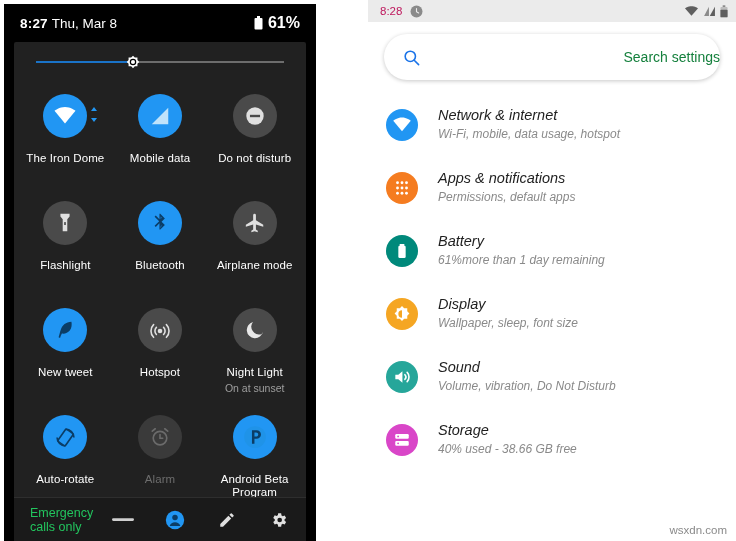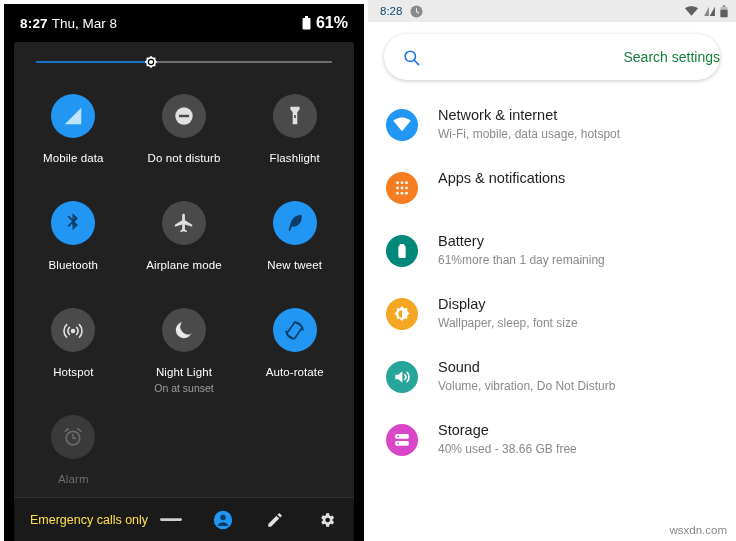--- a/index.html
+++ b/index.html
@@ -12,21 +12,21 @@
   .screens { display: flex; width: 736px; height: 541px; }
 
   
   .qs-screen {
     width: 368px; height: 541px;
     background: #ffffff;
     position: relative;
     padding: 4px 4px 0 4px;
   }
   .qs-frame {
-    width: 360px; height: 537px;
+    width: 312px; height: 537px;
     background: #000000;
     position: relative;
     overflow: hidden;
   }
   .qs-statusbar {
     height: 38px;
     background: #000000;
     display: flex; align-items: center;
     padding: 0 16px;
     color: #ffffff;
@@ -89,33 +89,33 @@
     position: absolute; right: -10px; top: 13px;
     display: flex; flex-direction: column; align-items: center; gap: 1px;
   }
   .qs-footer {
     position: absolute; left: 0; right: 0; bottom: 0; height: 44px;
     background: #1a1a1a;
     border-top: 1px solid #2e2e2e;
     display: flex; align-items: center;
     padding: 0 16px;
   }
-  .qs-carrier { font-size: 12.5px; color: #fde047; }
+  .qs-carrier { font-size: 12.5px; color: #22c55e; }
   .qs-footer-icons { margin-left: auto; display: flex; align-items: center; gap: 30px; }
   .footer-icon { width: 22px; height: 22px; display: flex; align-items: center; justify-content: center; }
 
   
   .set-screen {
     width: 368px; height: 541px;
     background: #ffffff; position: relative; overflow: hidden;
   }
   .set-statusbar {
     height: 22px; background: #ebebeb;
     display: flex; align-items: center; padding: 0 8px 0 12px;
-    color: #0c4a6e;
+    color: #be185d;
   }
   .set-sb-time { font-size: 11.5px; }
   .set-sb-icon { margin-left: 8px; display: flex; align-items: center; }
   .set-sb-right { margin-left: auto; display: flex; align-items: center; gap: 4px; }
 
   .search-wrap { padding: 12px 16px 10px 16px; }
   .search-bar {
     height: 46px; background: #ffffff; border-radius: 23px;
     box-shadow: 0 1px 4px rgba(0,0,0,.22);
     display: flex; align-items: center; padding: 0 18px;
@@ -131,21 +131,21 @@
     display: flex; align-items: flex-start;
     padding: 10px 16px 10px 18px;
     min-height: 63px;
   }
   .set-icon {
     width: 32px; height: 32px; border-radius: 50%;
     flex: 0 0 32px;
     display: flex; align-items: center; justify-content: center;
     margin-top: 3px;
   }
-  .set-text { margin-left: 20px; }
+  .set-text { margin-left: 20px; font-style: italic; }
   .set-title { font-size: 14.5px; color: #1f1f1f; line-height: 1.25; }
   .set-sub { font-size: 12px; color: #8a8a8a; margin-top: 3px; line-height: 1.3; }
 
   .watermark {
     position: absolute; right: 9px; bottom: 5px;
     font-size: 11.5px; color: #8a8a8a;
   }
 </style>
 </head>
 <body>
@@ -177,20 +177,38 @@
                 <path fill="#ffffff" d="M12 1.5l2.3 2.3h3.3v3.3l2.3 2.3-2.3 2.3v3.3h-3.3L12 17.3 9.7 15h-3.3v-3.3L4.1 9.4l2.3-2.3V3.8h3.3z" transform="translate(0,2.5)"></path>
                 <circle cx="12" cy="12" r="4.1" fill="#000000"></circle>
                 <circle cx="12" cy="12" r="2.6" fill="#ffffff"></circle>
               </svg>
             </div>
           </div>
         </div>
 
         <div class="qs-grid">
 
+          <div class="qs-tile">
+            <div class="tile-icon-wrap">
+              <div class="tile-circle tile-on">
+                <svg width="24" height="24" viewBox="0 0 24 24">
+                  <path fill="#ffffff" d="M12 19.5L22.5 6.8C21.9 6.3 17.6 3 12 3S2.1 6.3 1.5 6.8z"></path>
+                </svg>
+              </div>
+              <div class="wifi-arrows">
+                <svg width="6" height="7" viewBox="0 0 6 7">
+                    <path fill="#2196f3" d="M3 0l3 4H0z"></path>
+                  </svg>
+                <svg width="6" height="7" viewBox="0 0 6 7">
+                    <path fill="#2196f3" d="M3 7L0 3h6z"></path>
+                  </svg>
+              </div>
+            </div>
+            <div class="tile-label">The Iron Dome</div>
+          </div>
 
           <div class="qs-tile">
             <div class="tile-icon-wrap">
               <div class="tile-circle tile-on">
                 <svg width="22" height="22" viewBox="0 0 24 24">
                   <path fill="#bfe3fb" d="M3 21h18V3z"></path>
                 </svg>
               </div>
             </div>
             <div class="tile-label">Mobile data</div>
@@ -297,20 +315,32 @@
                 <svg width="22" height="22" viewBox="0 0 24 24">
                   <circle cx="12" cy="13.2" r="7.4" fill="none" stroke="#6b6b6b" stroke-width="1.8"></circle>
                   <path d="M12 9.4v4h3" stroke="#6b6b6b" stroke-width="1.7" fill="none" stroke-linecap="round"></path>
                   <path d="M3.6 5.6l3.2-2.6M20.4 5.6l-3.2-2.6" stroke="#6b6b6b" stroke-width="1.8" stroke-linecap="round"></path>
                 </svg>
               </div>
             </div>
             <div class="tile-label dis">Alarm</div>
           </div>
 
+          <div class="qs-tile">
+            <div class="tile-icon-wrap">
+              <div class="tile-circle tile-on">
+                <svg width="26" height="26" viewBox="0 0 24 24">
+                  <circle cx="12" cy="12" r="10" fill="#1f93e8"></circle>
+                  <path fill="#0b3d66" d="M9.2 5.8h4.1c2.6 0 4.2 1.6 4.2 3.9s-1.7 3.9-4.3 3.9h-1.7v4.6H9.2zm2.3 2v3.8h1.5c1.2 0 2-.7 2-1.9s-.8-1.9-2-1.9z"></path>
+                </svg>
+              </div>
+            </div>
+            <div class="tile-label">Android Beta Program</div>
+            <div class="tile-sub faint">PPP1.180203.014</div>
+          </div>
 
         </div>
 
         <div class="qs-footer">
           <span class="qs-carrier">Emergency calls only</span>
           <div class="qs-footer-icons">
             <div class="footer-icon">
               <svg width="22" height="5" viewBox="0 0 22 5">
                   <rect x="0" y="1.3" width="22" height="2.6" rx="1.3" fill="#cfcfcf"></rect>
                 </svg>
@@ -402,20 +432,21 @@
                 <circle cx="12" cy="12" r="1.9"></circle>
                 <circle cx="18" cy="12" r="1.9"></circle>
               <circle cx="6" cy="19" r="1.9"></circle>
                 <circle cx="12" cy="19" r="1.9"></circle>
                 <circle cx="18" cy="19" r="1.9"></circle>
             </g>
           </svg>
         </div>
         <div class="set-text">
           <div class="set-title">Apps &amp; notifications</div>
+          <div class="set-sub">Permissions, default apps</div>
         </div>
       </div>
 
       <div class="set-row">
         <div class="set-icon" style="background:#00897b">
           <svg width="16" height="16" viewBox="0 0 24 24">
             <rect x="8.5" y="1.5" width="7" height="3" fill="#ffffff"></rect>
             <rect x="6.5" y="4" width="11" height="18.5" rx="2" fill="#ffffff"></rect>
           </svg>
         </div>

